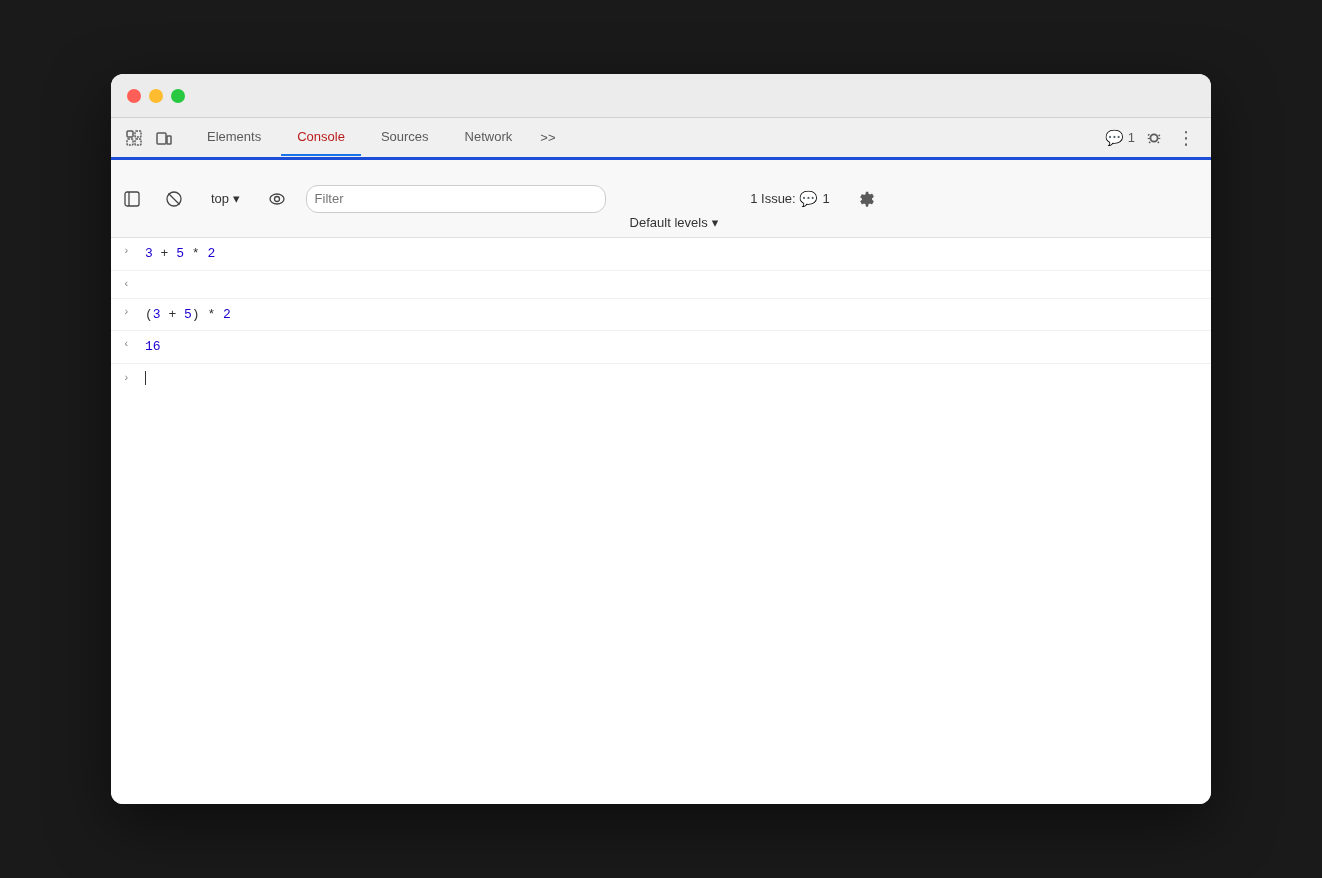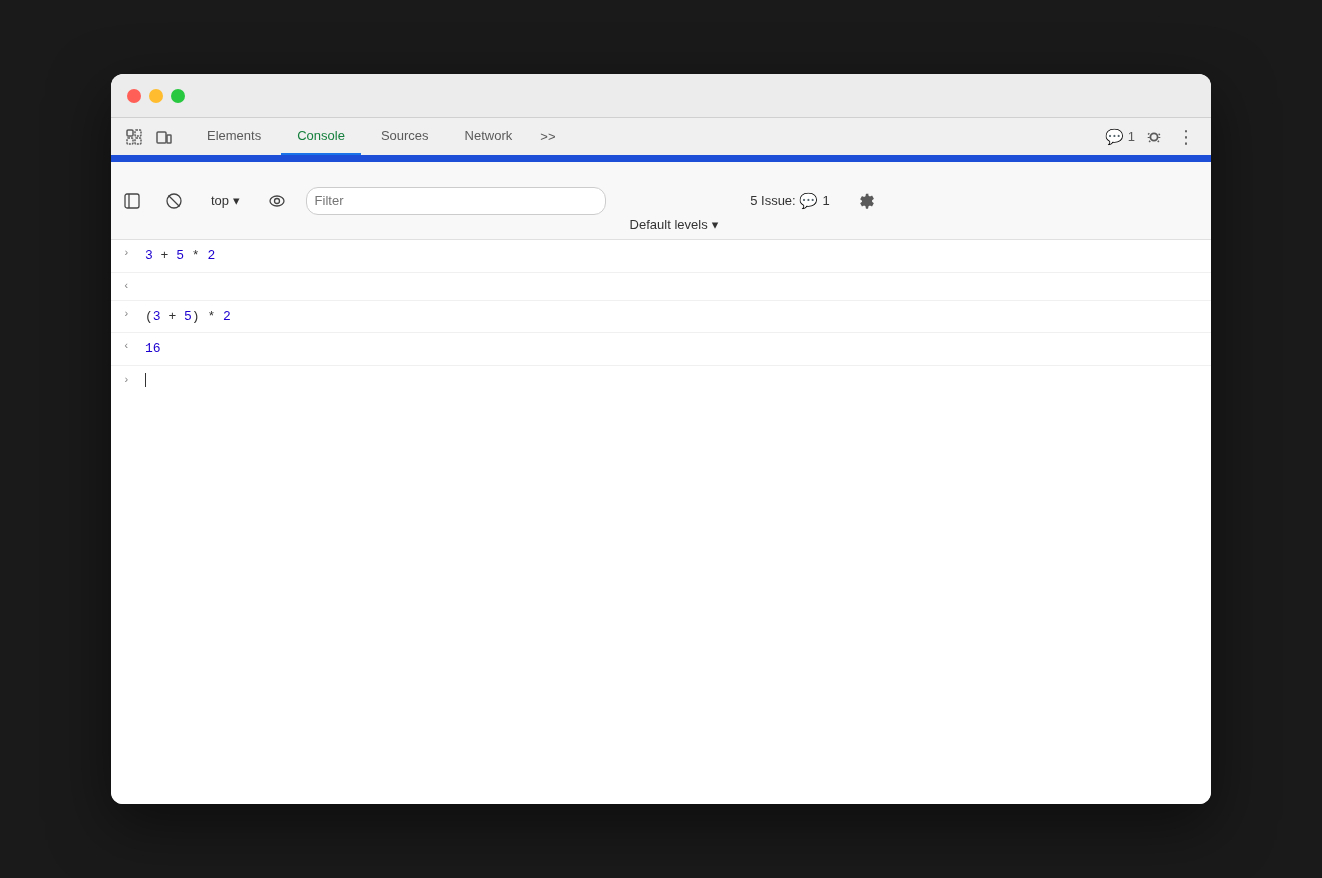--- a/index.html
+++ b/index.html
@@ -64,21 +64,21 @@
       font-weight: 600;
       color: #3c3c3c;
     }
 
     
     .tab-bar {
       background: #f0f0f0;
       display: flex;
       align-items: center;
       padding: 0 12px;
-      border-bottom: 7px solid #1d4ed8;
+      border-bottom: 3px solid #1d4ed8;
       min-height: 42px;
       gap: 4px;
     }
 
     .tab-bar-icons {
       display: flex;
       gap: 8px;
       margin-right: 12px;
     }
 
@@ -97,21 +97,21 @@
     .tab {
       padding: 10px 16px;
       font-size: 13px;
       color: #5a5a5a;
       cursor: pointer;
       border-bottom: 2px solid transparent;
       white-space: nowrap;
     }
 
     .tab.active {
-      color: #15803d;
+      color: #b91c1c;
       border-bottom: 2px solid #1a73e8;
     }
 
     .tab-more {
       padding: 10px 8px;
       color: #5a5a5a;
       font-size: 13px;
       cursor: pointer;
     }
 
@@ -401,21 +401,21 @@
     </div>
 
     <input class="filter-input" type="text" placeholder="Filter" style="">
 
     <div class="levels-btn">
       <span>Default levels</span>
       <span>▾</span>
     </div>
 
     <div class="issue-badge">
-      <span>5 Issue:</span>
+      <span>1 Issue:</span>
       <span style="color:#1a73e8; font-size:15px;">💬</span>
       <span>1</span>
     </div>
 
     <div class="console-settings-btn">
       <svg viewBox="0 0 20 20" width="16" height="16" fill="#5a5a5a">
         <path d="M10 13a3 3 0 1 0 0-6 3 3 0 0 0 0 6zm6.32-2.06c.04-.3.07-.61.07-.94s-.03-.65-.07-.94l2.03-1.59a.49.49 0 0 0 .12-.62l-1.92-3.32a.49.49 0 0 0-.6-.22l-2.39.96a6.97 6.97 0 0 0-1.62-.94l-.36-2.54A.48.48 0 0 0 11 1H9a.48.48 0 0 0-.48.41l-.36 2.54a6.97 6.97 0 0 0-1.62.94L4.15 3.93a.49.49 0 0 0-.6.22L1.63 7.47a.48.48 0 0 0 .12.62l2.03 1.59A7.1 7.1 0 0 0 3.7 10c0 .33.03.65.08.94l-2.03 1.59a.49.49 0 0 0-.12.62l1.92 3.32c.12.22.37.3.6.22l2.39-.96c.5.36 1.05.66 1.62.94l.36 2.54c.06.24.28.41.48.41h2c.24 0 .44-.17.48-.41l.36-2.54a6.97 6.97 0 0 0 1.62-.94l2.39.96c.23.08.48 0 .6-.22l1.92-3.32a.48.48 0 0 0-.12-.62l-2.03-1.59z"></path>
       </svg>
     </div>
   </div>

